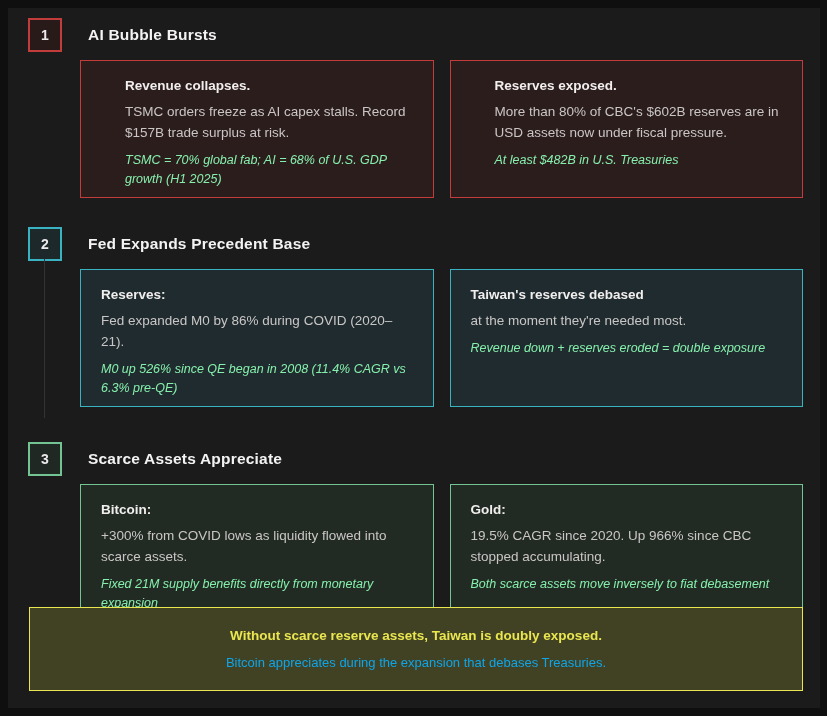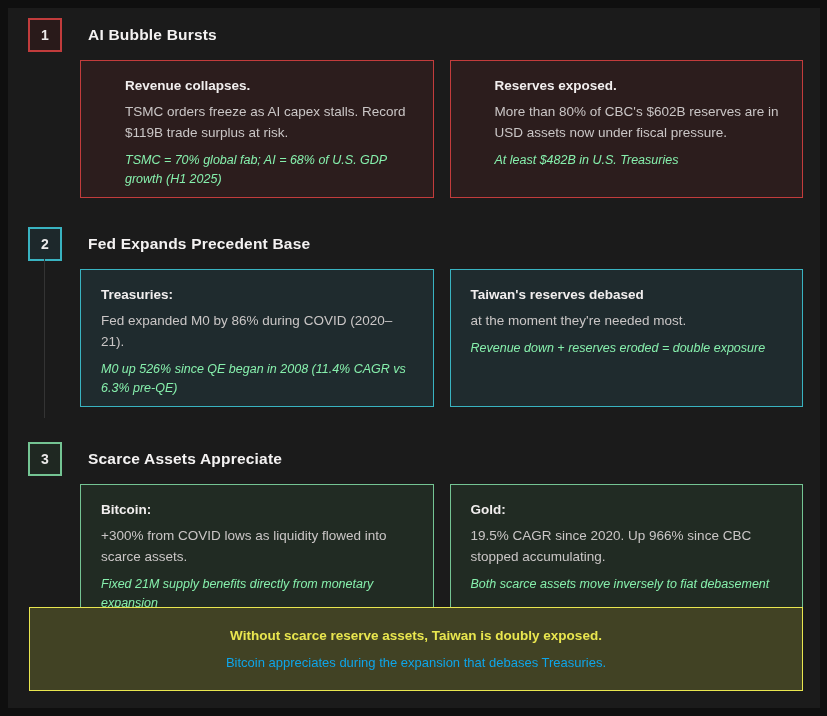--- a/index.html
+++ b/index.html
@@ -96,39 +96,39 @@
 <div class="panel">
 
   <div class="section sec-1" style="--accent: #c23c3c; --card-bg: #2c1d1d; --num-bg: #291a1a;">
     <div class="sec-head">
       <div class="num-box">1</div>
       <div class="sec-title">AI Bubble Bursts</div>
     </div>
     <div class="cards">
       <div class="card">
         <p class="card-heading">Revenue collapses.</p>
-        <p class="card-body">TSMC orders freeze as AI capex stalls. Record $119B trade surplus at risk.</p>
+        <p class="card-body">TSMC orders freeze as AI capex stalls. Record $157B trade surplus at risk.</p>
         <p class="card-note">TSMC = 70% global fab; AI = 68% of U.S. GDP growth (H1 2025)</p>
       </div>
       <div class="card">
         <p class="card-heading">Reserves exposed.</p>
         <p class="card-body">More than 80% of CBC's $602B reserves are in USD assets now under fiscal pressure.</p>
         <p class="card-note">At least $482B in U.S. Treasuries</p>
       </div>
     </div>
   </div>
 
   <div class="section sec-2" style="--accent: #39b3c1; --card-bg: #1f2b2e; --num-bg: #1d282b;">
     <div class="sec-head">
       <div class="num-box">2</div>
       <div class="sec-title">Fed Expands Precedent Base</div>
     </div>
     <div class="cards">
       <div class="card">
-        <p class="card-heading">Treasuries:</p>
+        <p class="card-heading">Reserves:</p>
         <p class="card-body">Fed expanded M0 by 86% during COVID (2020–21).</p>
         <p class="card-note">M0 up 526% since QE began in 2008 (11.4% CAGR vs 6.3% pre-QE)</p>
       </div>
       <div class="card">
         <p class="card-heading">Taiwan's reserves debased</p>
         <p class="card-body">at the moment they're needed most.</p>
         <p class="card-note">Revenue down + reserves eroded = double exposure</p>
       </div>
     </div>
   </div>

